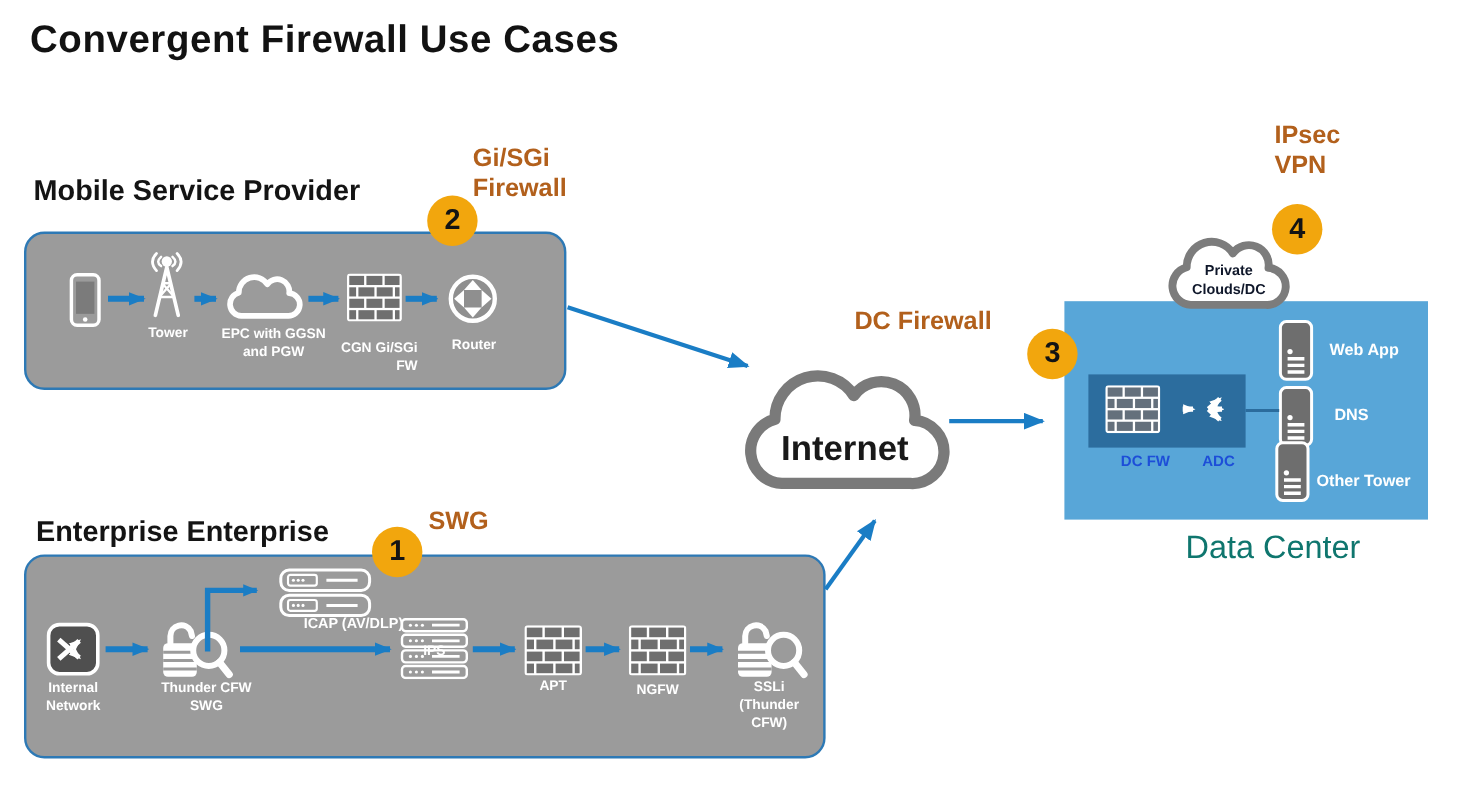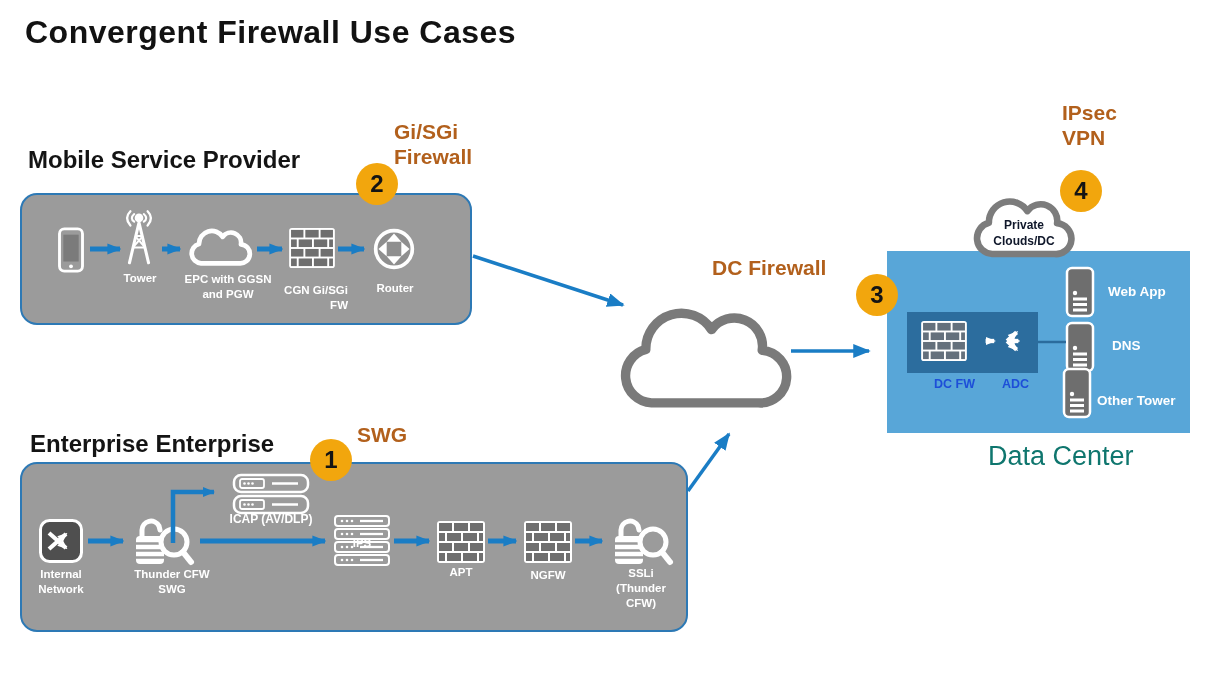--- a/index.html
+++ b/index.html
@@ -96,20 +96,21 @@
   <div class="abs nlabel" style="left:110px;top:271px;width:60px;">Tower</div>
   <div class="abs nlabel" style="left:184px;top:272px;width:88px;">EPC with GGSN and PGW</div>
   <div class="abs nlabel" style="left:276px;top:283px;width:72px;text-align:right;">CGN Gi/SGi FW</div>
   <div class="abs nlabel" style="left:368px;top:281px;width:54px;">Router</div>
 
   <div class="abs icon" style="left:610px;top:294px;z-index:2;">
     <svg width="188" height="122" viewBox="0 0 100 65">
       <path d="M22 58 A14.5 14.5 0 0 1 19 29.5 A19 19 0 0 1 54 19 A15 15 0 0 1 81 30 A14 14 0 0 1 79 58 Z" fill="#ffffff" stroke="#7a7a7a" stroke-width="5" stroke-linejoin="round"></path>
     </svg>
   </div>
+  <div class="abs" style="left:612px;top:358px;width:184px;text-align:center;font-size:29px;font-weight:bold;color:#191919;z-index:3;">Internet</div>
 
   <div class="abs annot" style="left:712px;top:255px;white-space:nowrap;">DC Firewall</div>
   <div class="abs badge" style="left:856px;top:274px;">3</div>
 
   <div class="abs" style="left:887px;top:251px;width:303px;height:182px;background:#58a6d8;z-index:1;"></div>
   <div class="abs" style="left:907px;top:312px;width:131px;height:61px;background:#2c6d9e;z-index:2;"></div>
 
   <div class="abs icon" style="left:921px;top:321px;">
     <svg width="46" height="40" viewBox="0 0 48 42">
       <rect x="0" y="0" width="48" height="42" rx="3" fill="#fff"></rect>
@@ -203,21 +204,21 @@
       <g>
         <rect x="2" y="23" width="74" height="17" rx="7" fill="#9b9b9b" stroke="#fff" stroke-width="2.5"></rect>
         <rect x="8" y="27" width="24" height="9" rx="2" fill="none" stroke="#fff" stroke-width="1.8"></rect>
         <circle cx="12.5" cy="31.5" r="1.3" fill="#fff"></circle>
           <circle cx="16.5" cy="31.5" r="1.3" fill="#fff"></circle>
           <circle cx="20.5" cy="31.5" r="1.3" fill="#fff"></circle>
         <line x1="40" y1="31.5" x2="66" y2="31.5" stroke="#fff" stroke-width="2.5"></line>
       </g>
     </svg>
   </div>
-  <div class="abs nlabel" style="left:221px;top:512px;width:100px;font-size:12px;">ICAP (AV/DLP)</div>
+  <div class="abs nlabel" style="left:236px;top:512px;width:100px;font-size:12px;text-align:right;">ICAP (AV/DLP)</div>
 
   <div class="abs icon" style="left:38px;top:518px;">
     <svg width="46" height="46" viewBox="0 0 46 46">
       <defs>
         <marker id="mWsw" viewBox="0 0 10 8" refX="8" refY="4" markerWidth="2.4" markerHeight="2.2" orient="auto">
           <path d="M0 0 L10 4 L0 8 z" fill="#fff"></path>
         </marker>
       </defs>
       <rect x="2.5" y="2.5" width="41" height="41" rx="9" fill="#4f4f4f" stroke="#fff" stroke-width="3"></rect>
       <line x1="11" y1="31" x2="28" y2="16" stroke="#fff" stroke-width="4.2" marker-end="url(#mWsw)"></line>

